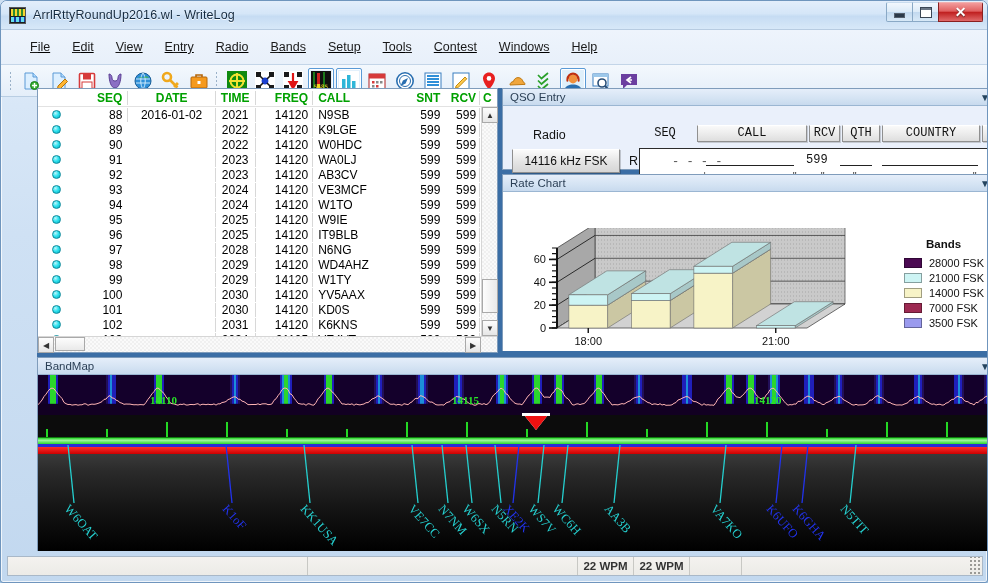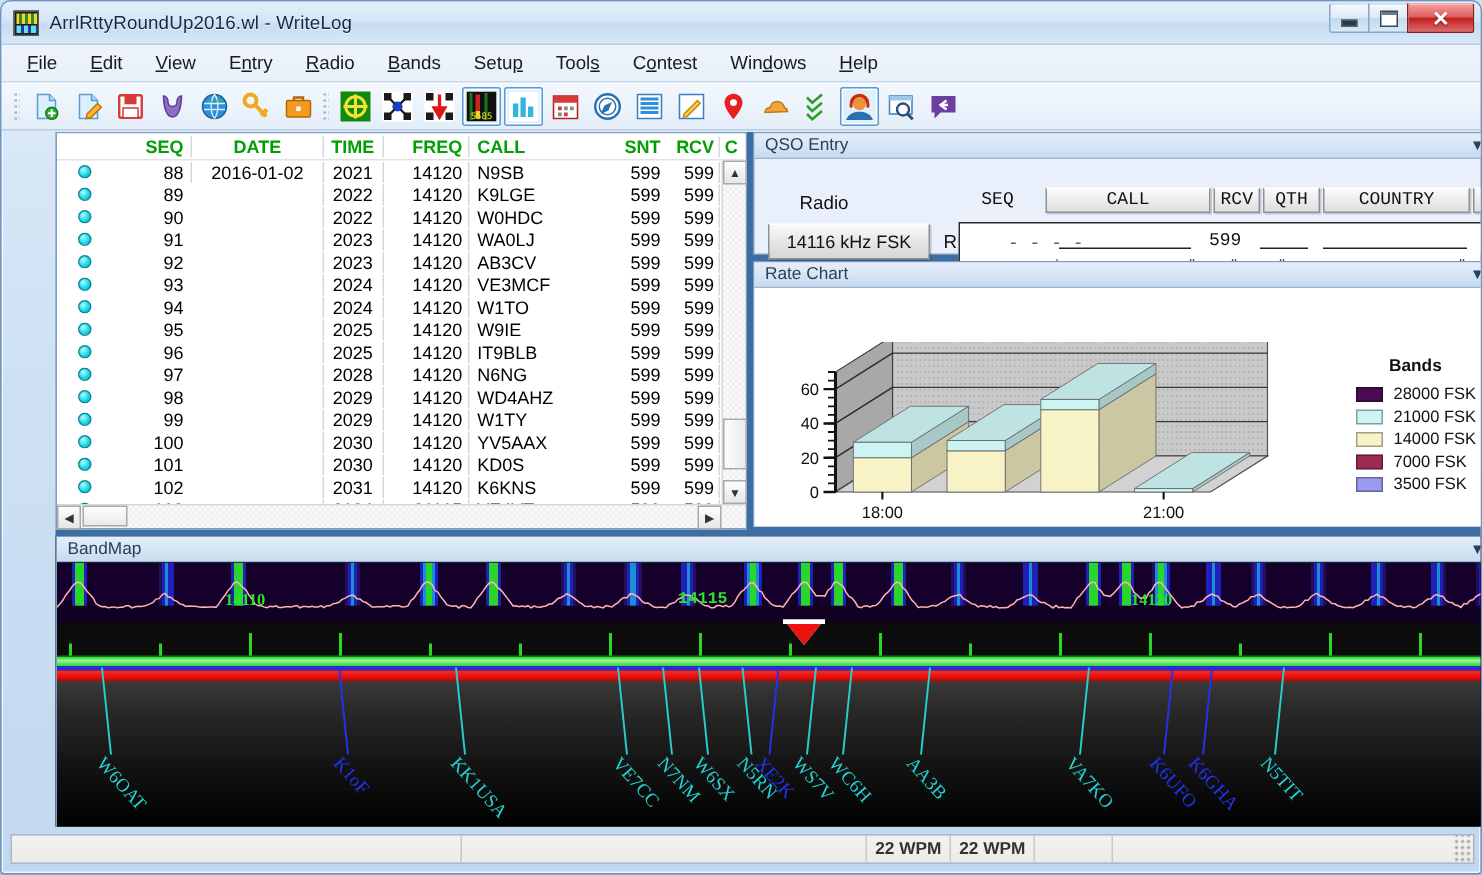--- a/index.html
+++ b/index.html
@@ -76,24 +76,25 @@
     width: 45px;
     background: linear-gradient(180deg,#f39c9c 0%,#e06060 45%,#c02020 52%,#e06a6a 100%);
     border-color:#8a2020; border-top-color:#f0b0b0;
     border-radius: 0 2px 2px 0;
     color: #fff; font-size: 14px; font-weight: bold;
     text-shadow: 0 1px 1px rgba(0,0,0,.55);
   }
 
   
   #menubar {
-    height: 25px; display: flex; align-items: center;
-    padding-left: 6px;
+    height: 35px; display: flex; align-items: center;
+    padding-left: 18px;
     background: linear-gradient(180deg,#eef4fc 0%, #e8f0fa 100%);
     border-bottom: 1px solid #c3d5e8;
+    text-decoration: underline;
   }
   .menu-item {
     font-size: 12.5px; color: #1a1a1a;
     padding: 2px 11px; cursor: default; white-space: nowrap;
   }
   .menu-item u { text-decoration: underline; }
 
   
   #toolbar {
     height: 32px; display: flex; align-items: center;
@@ -1412,21 +1413,21 @@
             <rect x="962" y="0" width="2" height="28.799999999999997" fill="#15002c" opacity="0.92"></rect>
             <rect x="964" y="0" width="2" height="28.799999999999997" fill="#15002c" opacity="0.92"></rect>
             <rect x="966" y="0" width="2" height="28.799999999999997" fill="#15002c" opacity="0.92"></rect>
             <rect x="968" y="0" width="2" height="28.799999999999997" fill="#15002c" opacity="0.92"></rect>
             <rect x="970" y="0" width="2" height="28.799999999999997" fill="#15002c" opacity="0.92"></rect>
             <rect x="972" y="0" width="2" height="28.799999999999997" fill="#15002c" opacity="0.92"></rect>
             <path d="M0,29.8L2,27.5L4,25.0L6,21.5L8,19.2L10,16.2L12,14.0L14,13.0L16,13.9L18,16.3L20,19.2L22,21.3L24,23.5L26,27.4L28,28.7L30,29.5L32,29.4L34,30.1L36,29.8L38,29.6L40,30.2L42,29.8L44,29.8L46,28.8L48,28.9L50,30.3L52,29.5L54,29.1L56,29.3L58,29.0L60,28.4L62,27.6L64,26.6L66,24.4L68,24.1L70,21.6L72,20.6L74,22.9L76,23.3L78,25.1L80,25.9L82,27.6L84,28.2L86,29.3L88,29.0L90,29.1L92,29.1L94,29.5L96,29.8L98,29.7L100,29.9L102,29.6L104,29.7L106,29.9L108,27.4L110,24.3L112,21.8L114,18.8L116,16.6L118,13.6L120,13.0L122,14.5L124,16.7L126,18.4L128,21.9L130,24.3L132,27.7L134,28.7L136,28.9L138,29.6L140,30.2L142,29.2L144,29.5L146,28.9L148,30.0L150,30.0L152,29.5L154,29.5L156,29.7L158,29.1L160,28.7L162,30.2L164,29.3L166,29.3L168,29.7L170,29.2L172,29.6L174,29.6L176,28.9L178,30.1L180,28.8L182,28.9L184,27.5L186,27.2L188,26.5L190,24.6L192,23.9L194,22.6L196,21.8L198,22.0L200,24.2L202,24.3L204,26.1L206,26.7L208,28.0L210,29.6L212,29.6L214,29.5L216,29.5L218,29.5L220,28.8L222,29.7L224,28.9L226,28.8L228,28.8L230,29.6L232,29.5L234,28.9L236,25.3L238,23.8L240,20.7L242,18.2L244,14.7L246,13.1L248,13.2L250,14.6L252,18.7L254,19.8L256,23.1L258,25.5L260,28.3L262,28.8L264,29.2L266,28.9L268,30.3L270,28.7L272,29.0L274,30.0L276,30.1L278,27.5L280,23.9L282,21.8L284,19.1L286,16.2L288,13.8L290,13.0L292,14.3L294,16.9L296,18.4L298,21.0L300,23.6L302,26.2L304,29.0L306,28.9L308,29.5L310,29.0L312,29.5L314,28.8L316,30.3L318,29.0L320,29.6L322,29.9L324,29.4L326,29.0L328,27.7L330,27.6L332,25.9L334,24.0L336,23.3L338,22.2L340,20.7L342,21.9L344,23.3L346,24.7L348,26.4L350,27.6L352,29.1L354,29.3L356,29.0L358,30.1L360,29.4L362,29.7L364,30.3L366,28.7L368,29.2L370,29.7L372,27.9L374,26.9L376,24.5L378,23.3L380,23.6L382,20.8L384,21.0L386,22.1L388,23.4L390,25.9L392,27.1L394,27.0L396,28.4L398,29.7L400,30.0L402,29.9L404,29.8L406,30.1L408,28.0L410,27.2L412,26.6L414,24.4L416,23.7L418,21.5L420,21.8L422,22.0L424,23.9L426,24.0L428,25.9L430,27.5L432,28.9L434,28.9L436,30.2L438,30.1L440,28.7L442,28.7L444,29.4L446,28.6L448,29.6L450,28.8L452,26.3L454,22.3L456,19.7L458,18.2L460,16.1L462,13.6L464,13.4L466,15.5L468,18.8L470,19.8L472,23.6L474,25.3L476,27.6L478,28.7L480,29.1L482,29.0L484,29.8L486,27.0L488,24.1L490,21.1L492,19.4L494,17.2L496,14.1L498,13.0L500,13.5L502,16.6L504,19.3L506,22.2L508,22.1L510,22.1L512,22.4L514,18.5L516,17.0L518,13.5L520,13.0L522,14.5L524,15.8L526,19.8L528,22.6L530,23.7L532,26.2L534,29.5L536,30.1L538,29.1L540,28.8L542,29.6L544,28.9L546,28.6L548,26.9L550,24.2L552,21.4L554,19.8L556,17.3L558,14.3L560,13.0L562,13.8L564,17.0L566,18.7L568,22.2L570,25.2L572,27.1L574,30.0L576,29.6L578,29.7L580,29.9L582,29.2L584,28.6L586,29.0L588,27.9L590,26.6L592,25.9L594,24.2L596,22.9L598,22.3L600,21.9L602,21.4L604,23.9L606,24.9L608,26.3L610,27.6L612,28.0L614,29.6L616,28.9L618,29.0L620,29.8L622,28.7L624,30.0L626,29.4L628,30.3L630,30.2L632,30.2L634,29.8L636,28.3L638,27.5L640,25.0L642,24.4L644,23.3L646,22.4L648,21.6L650,21.8L652,23.3L654,25.5L656,26.6L658,26.7L660,27.8L662,28.9L664,30.3L666,28.7L668,30.1L670,29.7L672,30.1L674,30.0L676,30.3L678,27.4L680,23.8L682,22.2L684,19.6L686,17.1L688,14.6L690,13.0L692,13.4L694,17.5L696,18.9L698,21.8L700,22.2L702,22.6L704,20.9L706,18.9L708,16.5L710,14.0L712,13.0L714,13.8L716,15.9L718,19.8L720,21.5L722,23.6L724,23.5L726,23.9L728,20.1L730,18.3L732,14.7L734,13.3L736,13.4L738,15.9L740,18.5L742,21.1L744,23.6L746,26.3L748,28.6L750,30.2L752,29.6L754,29.9L756,29.0L758,29.1L760,26.4L762,26.3L764,25.5L766,23.3L768,22.0L770,21.0L772,22.0L774,22.6L776,25.4L778,25.9L780,27.3L782,27.7L784,29.3L786,29.6L788,27.8L790,27.1L792,26.0L794,25.1L796,22.8L798,22.6L800,21.6L802,21.4L804,23.4L806,25.0L808,26.0L810,27.2L812,28.4L814,29.7L816,30.1L818,29.3L820,30.1L822,29.9L824,29.9L826,29.7L828,29.0L830,27.6L832,25.1L834,25.1L836,22.8L838,21.4L840,20.6L842,22.4L844,22.8L846,24.2L848,25.6L850,27.3L852,27.5L854,28.8L856,29.3L858,30.0L860,30.0L862,29.9L864,30.1L866,29.2L868,28.5L870,27.6L872,25.1L874,25.1L876,23.0L878,22.4L880,21.1L882,22.9L884,23.0L886,24.4L888,26.3L890,27.2L892,28.5L894,29.3L896,28.9L898,30.0L900,29.4L902,29.2L904,30.1L906,29.9L908,28.2L910,27.6L912,25.8L914,24.4L916,24.2L918,22.1L920,21.4L922,22.4L924,22.6L926,25.3L928,26.5L930,26.7L932,28.3L934,28.7L936,30.0L938,27.4L940,27.7L942,25.3L944,24.9L946,22.7L948,21.5L950,20.9L952,23.0L954,23.8L956,24.0L958,25.5L960,27.2L962,28.8L964,30.0L966,29.6L968,28.6L970,29.4L972,29.7L974,30.3" fill="none" stroke="#ffb4b4" stroke-width="1"></path>
           </svg>
         <div id="bm-freqlabels">
             <div class="freqlab" style="left: 112px;">14110</div>
-            <div class="freqlab" style="left: 414px; font-family: Liberation Mono, monospace;">14115</div>
+            <div class="freqlab" style="left: 414px;">14115</div>
             <div class="freqlab" style="left: 716px;">14120</div>
           </div>
         <div id="bm-ticks">
             <div class="bm-tick" style="left: 8px; height: 11px;"></div>
             <div class="bm-tick" style="left: 68px; height: 11px;"></div>
             <div class="bm-tick" style="left: 128px; height: 18px;"></div>
             <div class="bm-tick" style="left: 188px; height: 18px;"></div>
             <div class="bm-tick" style="left: 248px; height: 11px;"></div>
             <div class="bm-tick" style="left: 308px; height: 11px;"></div>
             <div class="bm-tick" style="left: 368px; height: 18px;"></div>

